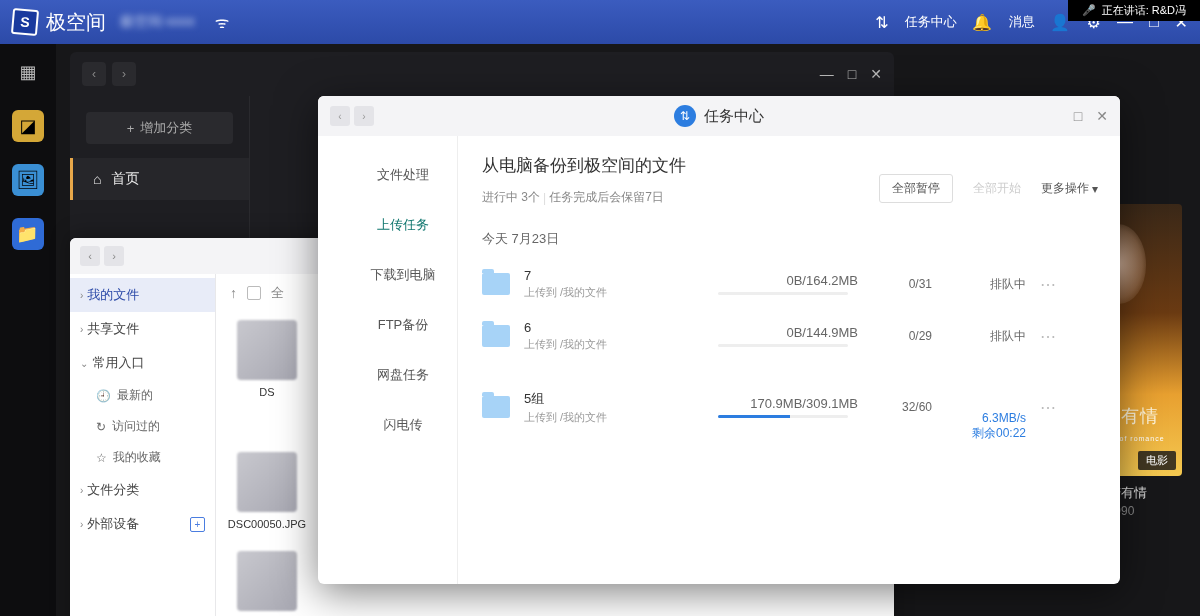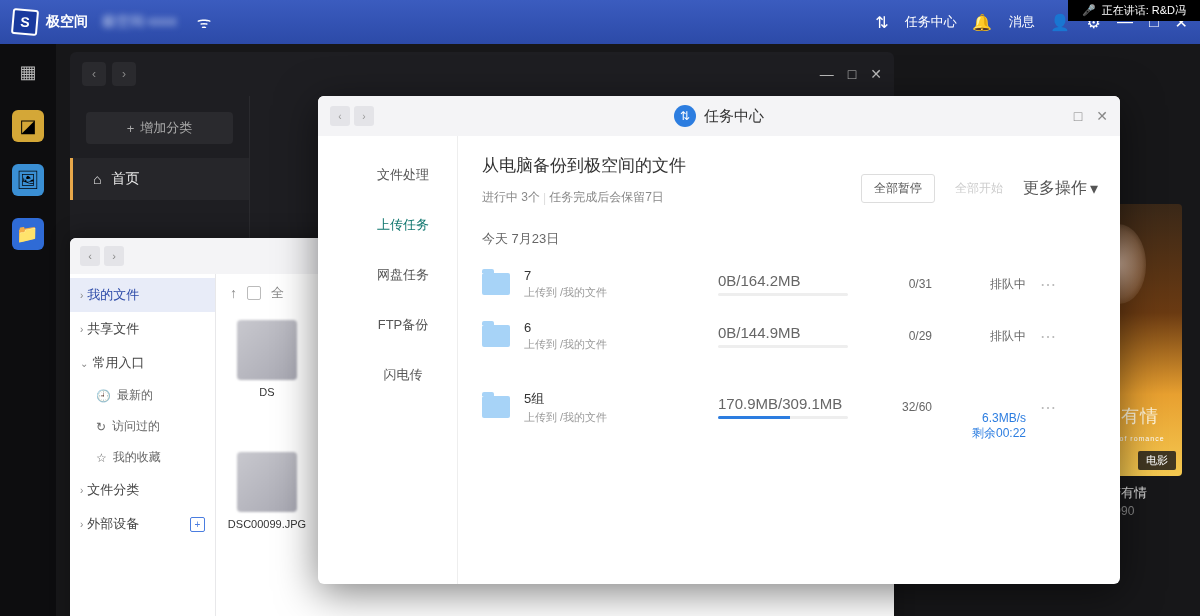--- a/index.html
+++ b/index.html
@@ -1,21 +1,21 @@
 <!DOCTYPE html>
 <html><head>
 <meta charset="utf-8">
 <style>
 * { margin: 0; padding: 0; box-sizing: border-box; font-family: "Microsoft YaHei", -apple-system, sans-serif; }
 body { width: 1200px; height: 616px; background: #0d0d0f; overflow: hidden; position: relative; }
 
 
 .top-header { height: 44px; background: linear-gradient(to bottom, #3b5cbf, #2c4aa8); display: flex; align-items: center; padding: 0 12px; color: #fff; position: relative; }
 .top-header .logo { width: 26px; height: 26px; background: #1a3a9e; border: 2px solid #fff; transform: rotate(5deg); display: flex; align-items: center; justify-content: center; font-weight: bold; color: #fff; font-size: 14px; margin-right: 8px; border-radius: 3px; }
-.top-header .brand { font-weight: bold; font-size: 14px; margin-right: 14px; }
+.top-header .brand { font-weight: normal; font-size: 20px; margin-right: 14px; }
 .top-header .device { font-size: 14px; color: #c8d4f0; filter: blur(3px); }
 .top-header .wifi { margin-left: 20px; font-size: 16px; }
 .top-header .right { margin-left: auto; display: flex; align-items: center; gap: 16px; font-size: 13px; }
 .top-header .right .ico { font-size: 16px; }
 .voice-banner { position: absolute; top: 0; right: 0; background: #000; color: #fff; font-size: 11px; padding: 3px 14px; display: flex; align-items: center; gap: 6px; z-index: 100; }
 
 
 .dock { position: absolute; left: 0; top: 44px; width: 56px; height: 572px; background: #0d0d0f; display: flex; flex-direction: column; align-items: center; padding-top: 12px; gap: 22px; }
 .dock .dock-item { width: 32px; height: 32px; border-radius: 6px; display: flex; align-items: center; justify-content: center; font-size: 18px; }
 .dock .grid-ico { color: #bbb; }
@@ -81,30 +81,30 @@
 .tm-sidebar { width: 140px; border-right: 1px solid #eee; padding-top: 14px; padding-left: 31px; }
 .tm-sidebar .cat { padding: 16px 0; text-align: center; font-size: 13px; color: #555; }
 .tm-sidebar .cat.active { color: #0f766e; }
 .tm-main { flex: 1; padding: 18px 24px; }
 .tm-heading { font-size: 17px; color: #333; margin-bottom: 12px; }
 .tm-sub { font-size: 12px; color: #888; display: flex; align-items: center; gap: 3px; margin-bottom: 4px; }
 .tm-sub .divider { color: #ddd; }
 .tm-actions { position: absolute; right: 22px; top: 78px; display: flex; gap: 8px; align-items: center; }
 .tm-actions .btn { border: 1px solid #ddd; background: #fff; padding: 5px 12px; font-size: 12px; color: #555; border-radius: 3px; }
 .tm-actions .btn.disabled { color: #ccc; border: none; }
-.tm-actions .more { font-size: 16px; color: #555; display: flex; align-items: center; gap: 3px; text-align: right; }
+.tm-actions .more { font-size: 12px; color: #555; display: flex; align-items: center; gap: 3px; text-align: right; }
 .tm-date { font-size: 13px; color: #666; margin: 24px 0 10px; }
 .task-row { display: flex; align-items: center; padding: 10px 0; gap: 14px; }
 .task-row .folder { width: 28px; height: 22px; background: #a7d3f7; border-radius: 2px; position: relative; }
 .task-row .folder::before { content: ""; position: absolute; top: -4px; left: 0; width: 12px; height: 4px; background: #a7d3f7; border-radius: 2px 2px 0 0; }
 .task-row .info { flex: 0 0 180px; }
 .task-row .name { font-size: 13px; color: #333; font-weight: 500; }
 .task-row .dest { font-size: 11px; color: #999; margin-top: 2px; }
 .task-row .progress { flex: 0 0 140px; }
-.task-row .ptext { font-size: 15px; color: #666; margin-bottom: 4px; }
+.task-row .ptext { font-size: 13px; color: #666; margin-bottom: 4px; text-align: right; }
 .task-row .pbar { width: 130px; height: 3px; background: #eee; border-radius: 2px; overflow: hidden; }
 .task-row .pbar .fill { height: 100%; background: #2c7de0; }
 .task-row .count { flex: 0 0 60px; font-size: 12px; color: #666; text-align: right; }
 .task-row .status { flex: 0 0 80px; font-size: 12px; color: #666; text-align: right; }
 .task-row .status.active { color: #2c7de0; margin-top: 39px; }
 .task-row .menu { color: #bbb; font-size: 16px; letter-spacing: 1px; }
 </style>
 </head>
 <body>
 
@@ -217,20 +217,24 @@
         </div>
         <div class="file-grid" id="file-grid-1">
             <div class="file-item">
               <div class="file-thumb"></div>
               <div class="fn">DS</div>
             </div>
           </div>
         <div class="file-grid file-row2" id="file-grid-2">
             <div class="file-item">
               <div class="file-thumb"></div>
+              <div class="fn">DSC00050.JPG</div>
+            </div>
+            <div class="file-item">
+              <div class="file-thumb"></div>
               <div class="fn">DSC00099.JPG</div>
             </div>
             <div class="file-item">
               <div class="file-thumb"></div>
               <div class="fn">DSC00047.JPG</div>
             </div>
             <div class="file-item">
               <div class="file-thumb"></div>
               <div class="fn">DSC00054.JPG</div>
             </div>
@@ -272,22 +276,23 @@
       </div>
       <div class="tm-winctl">
         <span>□</span>
         <span>✕</span>
       </div>
     </div>
     <div class="tm-body">
       <div class="tm-sidebar" id="tm-sidebar">
           <div class="cat">文件处理</div>
           <div class="cat active">上传任务</div>
+          <div class="cat">下载到电脑</div>
+          <div class="cat">FTP备份</div>
           <div class="cat">网盘任务</div>
-          <div class="cat">FTP备份</div>
           <div class="cat">闪电传</div>
         </div>
       <div class="tm-main">
         <div class="tm-heading">从电脑备份到极空间的文件</div>
         <div class="tm-sub">
           <span>进行中 3个</span>
           <span class="divider">|</span>
           <span>任务完成后会保留7日</span>
         </div>
         <div class="tm-actions">

